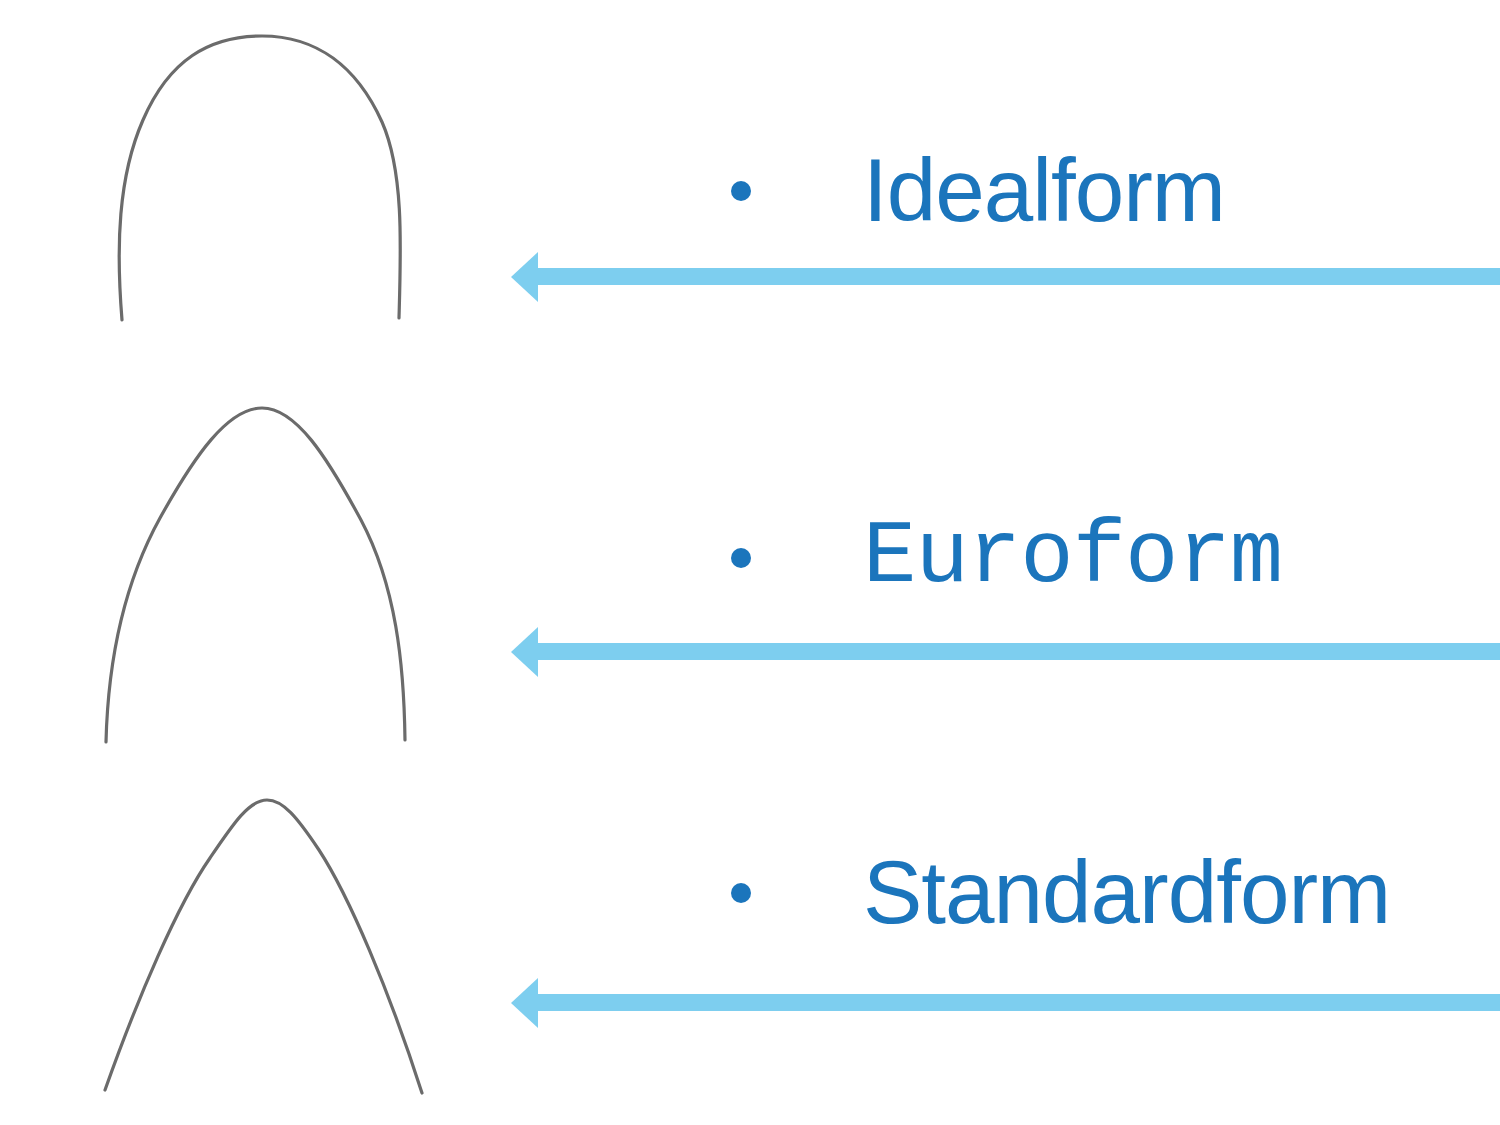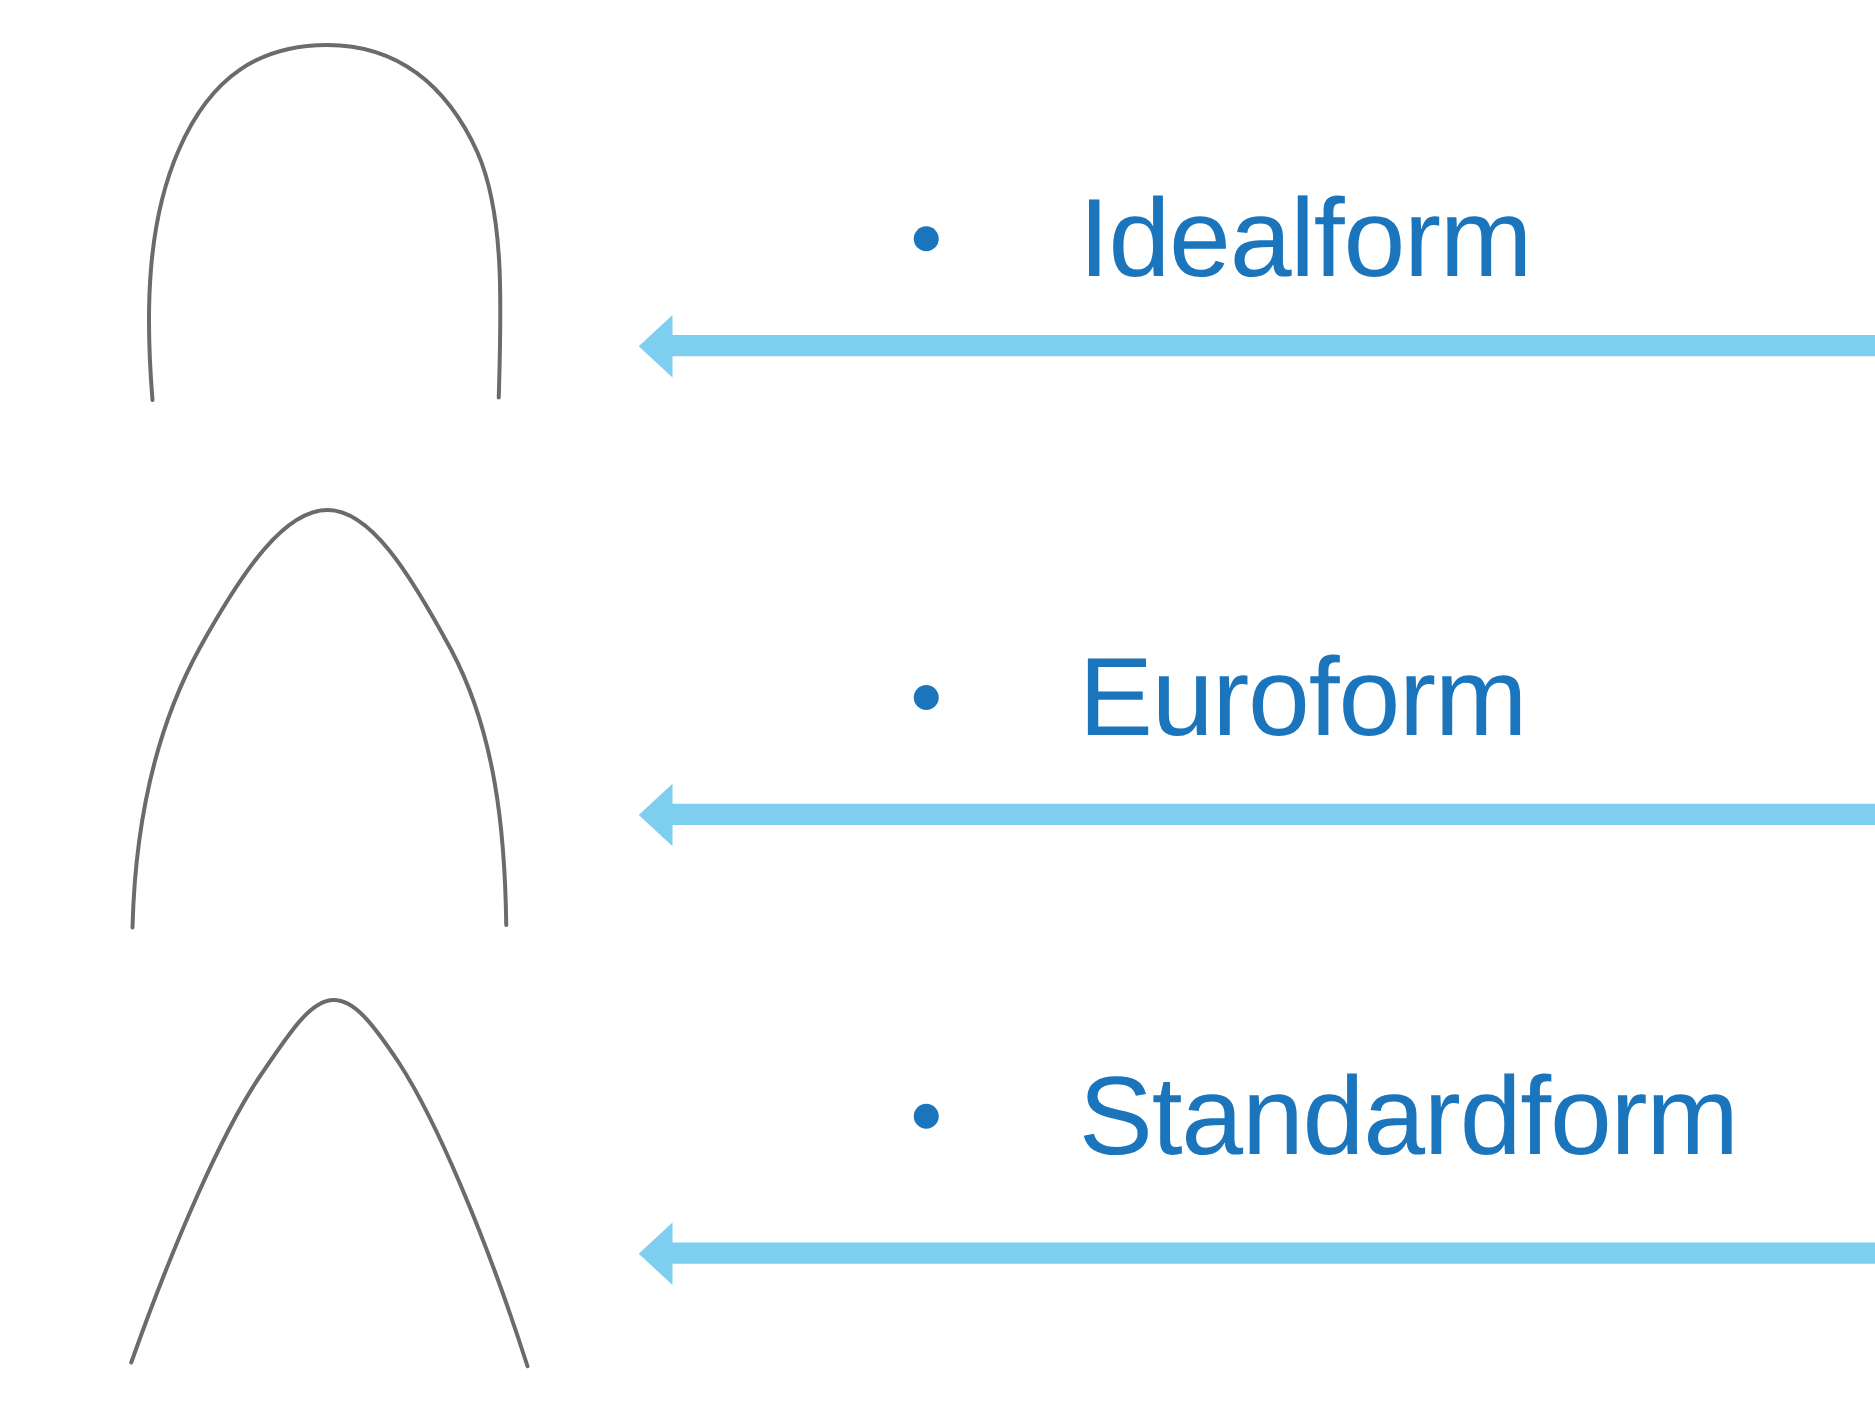--- a/index.html
+++ b/index.html
@@ -16,21 +16,21 @@
   
   .arch{position:absolute;}
   .arch path{fill:none;stroke:var(--wire-gray);stroke-width:3.2;stroke-linecap:round;}
   .arch-1{left:105px;top:22px;}
   .arch-2{left:95px;top:400px;}
   .arch-3{left:90px;top:792px;}
 
   
   .label-row{position:absolute;left:731px;display:flex;align-items:center;height:89px;}
   .row-1{top:146px;}
-  .row-2{top:513px;}
+  .row-2{top:513px;font-family:Liberation Mono, monospace;}
   .row-3{top:848px;}
   .bullet{width:20px;height:20px;border-radius:50%;background:var(--label-blue);flex:0 0 auto;}
   .label{margin-left:112px;font-size:89px;line-height:1;color:var(--label-blue);white-space:nowrap;letter-spacing:-1px;}
 
   
   .arrow{position:absolute;left:511px;right:0;height:50px;}
   .arrow-1{top:252px;}
   .arrow-2{top:627px;}
   .arrow-3{top:978px;}
   .arrow-head{position:absolute;left:0;top:0;width:0;height:0;

